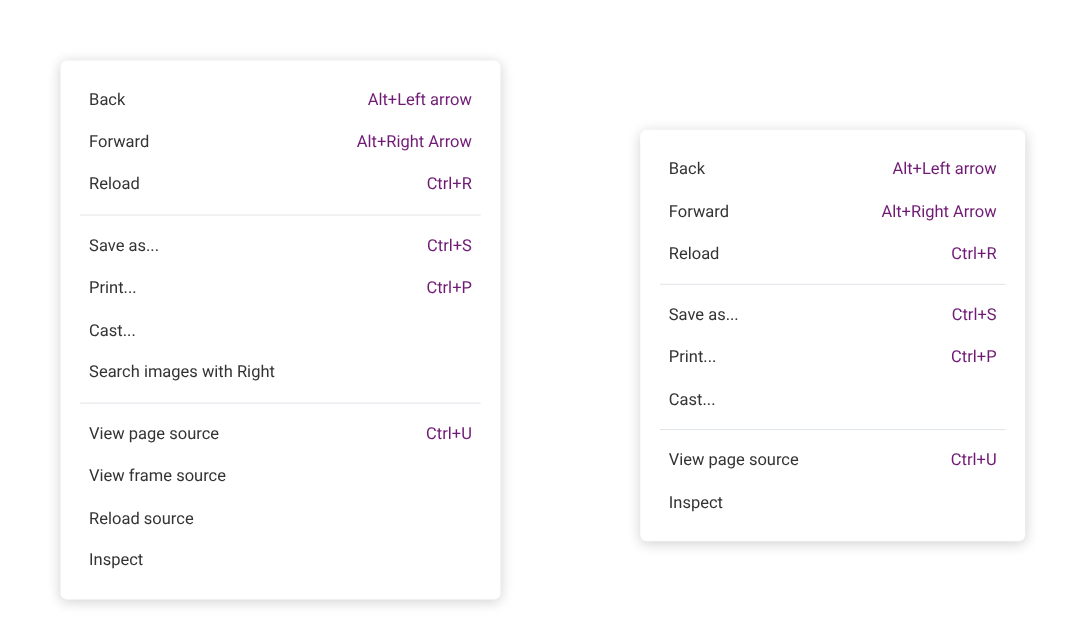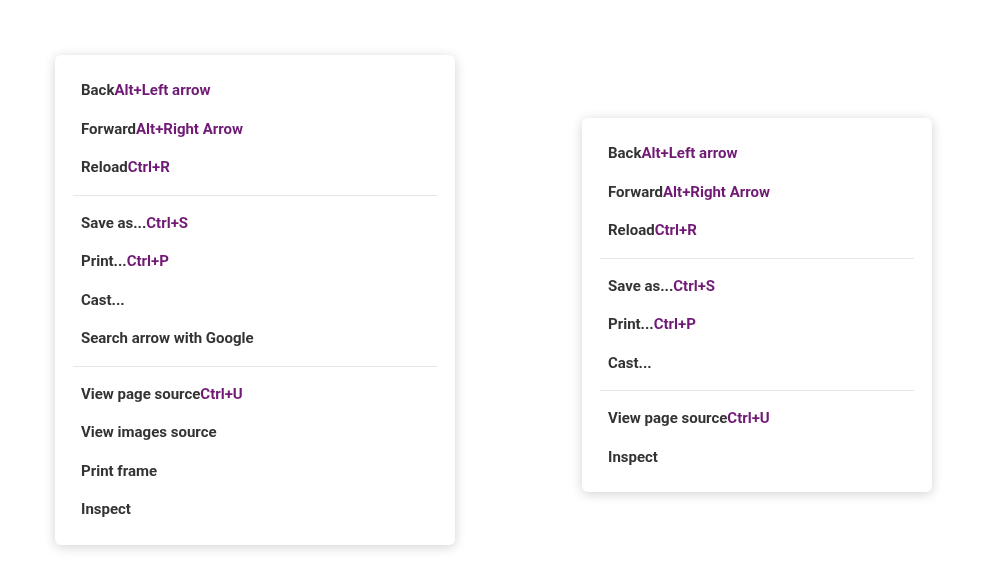--- a/index.html
+++ b/index.html
@@ -28,25 +28,25 @@
       top: 55px;
       width: 400px;
     }
     .menu-right {
       left: 582px;
       top: 118px;
       width: 350px;
     }
     .menu-item {
       display: flex;
+      justify-content: space-between;
       align-items: center;
       padding: 8px 26px;
       cursor: pointer;
       line-height: 1.5;
-      font-weight: bold;
     }
     .menu-label {
       color: #333333;
     }
     .menu-shortcut {
       color: #701a75;
     }
     .menu-divider {
       height: 1px;
       background: #e3e6ea;
@@ -78,35 +78,35 @@
   </div>
   <div class="menu-item">
     <span class="menu-label">Print...</span>
     <span class="menu-shortcut">Ctrl+P</span>
   </div>
   <div class="menu-item">
     <span class="menu-label">Cast...</span>
     <span class="menu-shortcut"></span>
   </div>
   <div class="menu-item">
-    <span class="menu-label">Search arrow with Google</span>
+    <span class="menu-label">Search images with Right</span>
     <span class="menu-shortcut"></span>
   </div>
   <div class="menu-divider"></div>
 
   <div class="menu-item">
     <span class="menu-label">View page source</span>
     <span class="menu-shortcut">Ctrl+U</span>
   </div>
   <div class="menu-item">
-    <span class="menu-label">View images source</span>
+    <span class="menu-label">View frame source</span>
     <span class="menu-shortcut"></span>
   </div>
   <div class="menu-item">
-    <span class="menu-label">Print frame</span>
+    <span class="menu-label">Reload source</span>
     <span class="menu-shortcut"></span>
   </div>
   <div class="menu-item">
     <span class="menu-label">Inspect</span>
     <span class="menu-shortcut"></span>
   </div>
 </div>
 
 <div class="context-menu menu-right">
 

